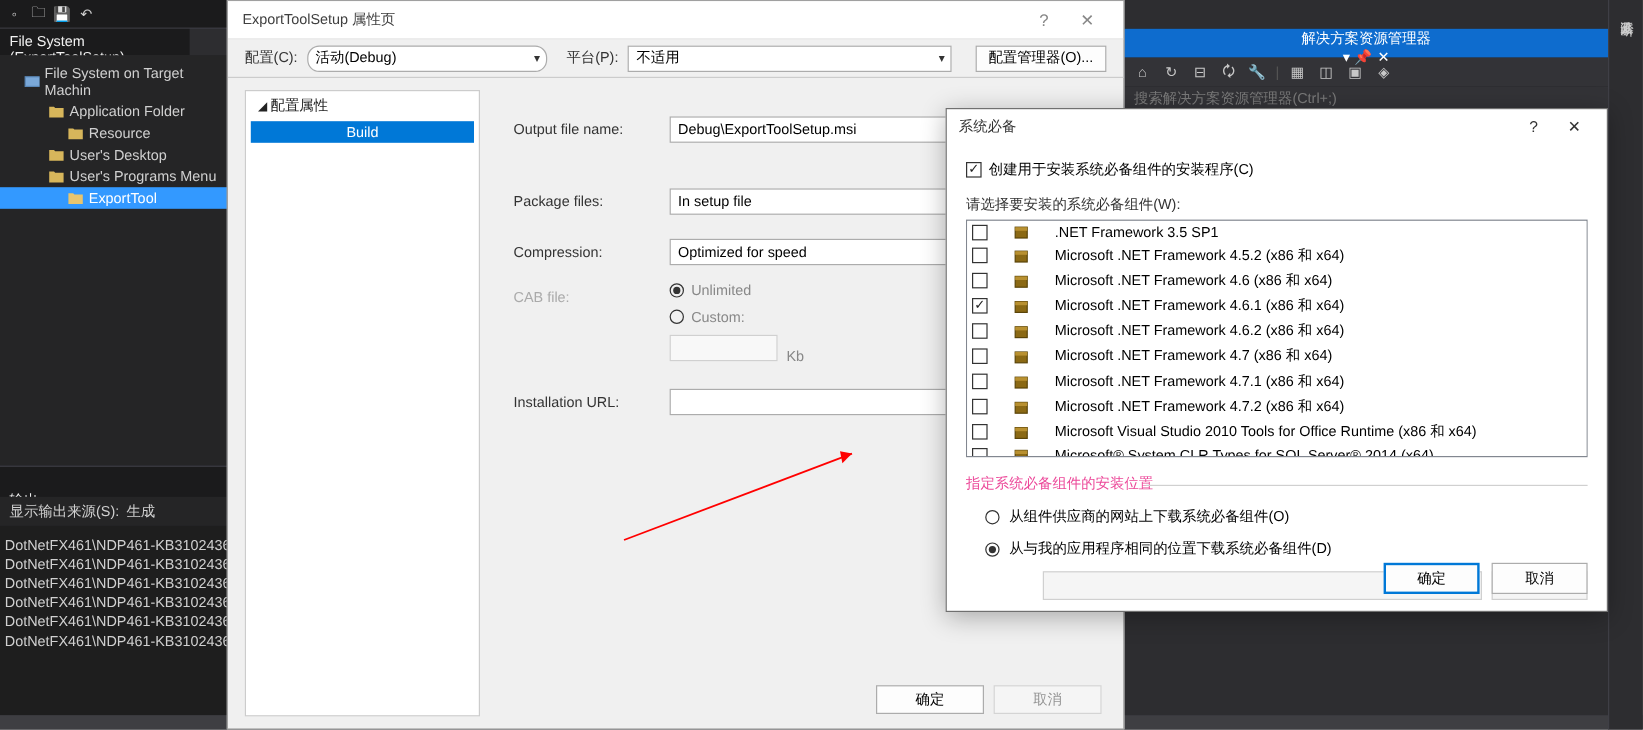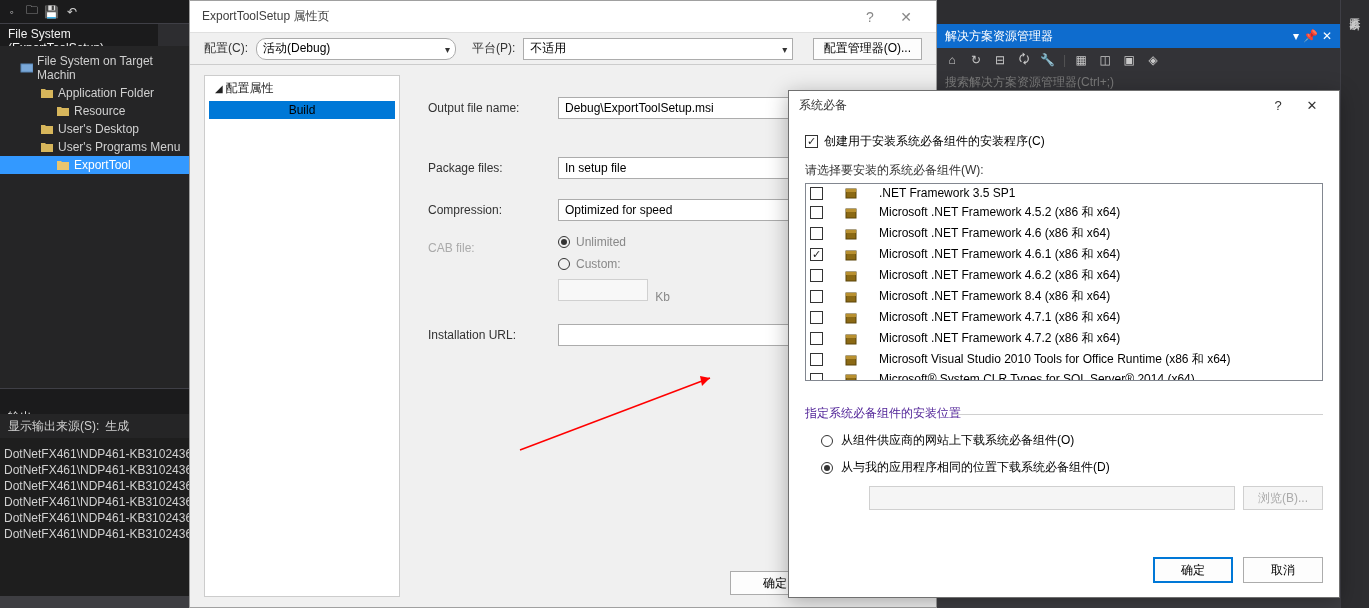--- a/index.html
+++ b/index.html
@@ -34,65 +34,65 @@
 .dlg-toolbar { height: 32px; background: #f0f0f0; display: flex; align-items: center; padding: 0 14px; gap: 8px; border-bottom: 1px solid #cccccc; }
 .lbl { color: #333; }
 .combo { height: 22px; background: #fff; border: 1px solid #acacac; padding: 2px 20px 2px 6px; position: relative; display: inline-flex; align-items: center; }
 .combo::after { content: "▾"; position: absolute; right: 5px; top: 50%; transform: translateY(-50%); color: #333; font-size: 10px; }
 .cfg-btn { height: 22px; background: #fdfdfd; border: 1px solid #acacac; padding: 0 10px; cursor: pointer; display: flex; align-items: center; }
 
 .dlg-body { display: flex; height: calc(100% - 32px - 32px); }
 .sidebar { width: 196px; background: #fff; border: 1px solid #cccccc; margin: 10px 0 10px 14px; }
 .sidebar-header { padding: 4px 10px; color: #222; }
 .sidebar-header::before { content: "◢ "; font-size: 10px; }
-.sidebar-item-sel { background: #0078d7; color: #000000; padding: 2px 10px; text-align: center; margin: 0 4px; }
+.sidebar-item-sel { background: #0078d7; color: #ffffff; padding: 2px 10px; text-align: center; margin: 0 4px; }
 
 .form-area { flex: 1; padding: 32px 22px 10px 28px; position: relative; }
 .form-row { display: flex; align-items: center; margin-bottom: 20px; }
 .form-label { width: 130px; color: #333; }
 .form-label.disabled { color: #aaa; }
 .form-input { flex: 1; height: 22px; background: #fff; border: 1px solid #acacac; padding: 2px 6px; display: flex; align-items: center; min-width: 0; }
 .radio-row { display: flex; align-items: center; gap: 6px; margin-bottom: 8px; margin-left: 130px; }
 .radio-circle { width: 12px; height: 12px; border: 1px solid #333; border-radius: 50%; display: inline-flex; align-items: center; justify-content: center; }
 .radio-dot { width: 6px; height: 6px; background: #333; border-radius: 50%; }
 .kb-input { width: 90px; height: 22px; background: #f8f8f8; border: 1px solid #d0d0d0; margin-left: 130px; display: inline-block; margin-right: 4px; }
 .prereq-btn { position: absolute; right: -110px; top: 330px; height: 24px; width: 120px; background: #fdfdfd; border: 1px solid #acacac; display: flex; align-items: center; justify-content: center; cursor: pointer; overflow: hidden; }
 
 .dlg-footer { position: absolute; bottom: 12px; right: 18px; display: flex; gap: 8px; }
 .dlg-btn { width: 90px; height: 24px; background: #fdfdfd; border: 1px solid #acacac; display: flex; align-items: center; justify-content: center; cursor: pointer; }
 
 
 .arrow-line { position: absolute; pointer-events: none; }
 
 
 .sln-panel { position: absolute; top: 24px; right: 29px; width: 403px; height: 70px; background: #252526; }
-.sln-title { height: 24px; background: #0e6cce; color: #fff; display: flex; align-items: center; padding: 0 8px; }
+.sln-title { height: 24px; background: #0e6cce; color: #fff; display: flex; align-items: center; padding: 0 8px; flex-direction: column; }
 .sln-title-text { flex: 1; }
 .sln-title-icons { display: flex; gap: 4px; }
 .sln-toolbar { height: 24px; background: #333337; display: flex; align-items: center; padding: 0 6px; gap: 6px; }
 .sln-tb-icon { width: 18px; height: 18px; color: #c8c8c8; display: flex; align-items: center; justify-content: center; }
 .sln-search { height: 22px; background: #333337; color: #7a7a7a; padding: 2px 8px; font-style: normal; }
 
 .right-strip { position: absolute; top: 0; right: 0; width: 29px; height: 608px; background: #2d2d30; border-left: 1px solid #3f3f46; }
 .right-strip-tab { writing-mode: vertical-rl; color: #d0d0d0; padding: 10px 6px; font-size: 11px; }
 
 
-.dlg-prereq { position: absolute; top: 90px; left: 788px; width: 552px; height: 508px; background: #fff; border: 1px solid #707070; box-shadow: 0 4px 20px rgba(0,0,0,0.3); }
+.dlg-prereq { position: absolute; top: 90px; left: 788px; width: 552px; height: 420px; background: #fff; border: 1px solid #707070; box-shadow: 0 4px 20px rgba(0,0,0,0.3); }
 .pq-title { height: 28px; display: flex; align-items: center; padding: 0 10px; }
 .pq-title-text { flex: 1; color: #333; }
 .pq-title-btn { width: 34px; height: 24px; display: flex; align-items: center; justify-content: center; color: #333; cursor: pointer; font-size: 13px; }
 .pq-body { padding: 14px 16px; }
 .pq-check-row { display: flex; align-items: center; gap: 6px; margin-bottom: 12px; }
 .chk { width: 13px; height: 13px; border: 1px solid #333; display: inline-flex; align-items: center; justify-content: center; background: #fff; }
 .chk.checked::after { content: "✓"; font-size: 11px; color: #222; line-height: 1; }
 .pq-sublabel { margin-bottom: 4px; color: #333; }
 .pq-list { height: 198px; border: 1px solid #828790; overflow-y: scroll; background: #fff; }
 .pq-list-item { display: flex; align-items: center; gap: 21px; padding: 2px 4px; }
 .pkg-icon { width: 14px; height: 14px; flex-shrink: 0; display: inline-flex; align-items: center; justify-content: center; }
-.pq-fieldset-label { margin-top: 24px; margin-bottom: 10px; color: #4c1d95; position: relative; }
+.pq-fieldset-label { margin-top: 14px; margin-bottom: 10px; color: #ec4899; position: relative; }
 .pq-fieldset-label::after { content: ""; position: absolute; left: 150px; right: 0; top: 50%; height: 1px; background: #d0d0d0; }
 .pq-radio-row { display: flex; align-items: center; gap: 8px; margin: 10px 0 10px 16px; }
 .pq-path-row { display: flex; gap: 8px; margin-left: 64px; margin-top: 8px; align-items: center; }
 .pq-path-input { flex: 1; height: 24px; background: #f5f5f5; border: 1px solid #d0d0d0; }
 .pq-browse { width: 80px; height: 24px; background: #f5f5f5; border: 1px solid #d0d0d0; color: #aaa; display: flex; align-items: center; justify-content: center; }
 .pq-footer { position: absolute; bottom: 14px; right: 16px; display: flex; gap: 10px; }
 .pq-btn { width: 80px; height: 26px; background: #fdfdfd; border: 1px solid #acacac; display: flex; align-items: center; justify-content: center; cursor: pointer; }
 .pq-btn.primary { border: 2px solid #0078d7; }
 
 svg.folder { fill: #d7b65b; }
@@ -337,21 +337,21 @@
           <span>Microsoft .NET Framework 4.6.2 (x86 和 x64)</span>
         </div>
         <div class="pq-list-item">
           <span class="chk"></span>
           <span class="pkg-icon">
             <svg width="14" height="14">
               <rect x="2" y="3" width="10" height="9" fill="#8b6914" stroke="#5a4408"></rect>
               <rect x="2" y="3" width="10" height="3" fill="#b89030"></rect>
             </svg>
           </span>
-          <span>Microsoft .NET Framework 8.4 (x86 和 x64)</span>
+          <span>Microsoft .NET Framework 4.7 (x86 和 x64)</span>
         </div>
         <div class="pq-list-item">
           <span class="chk"></span>
           <span class="pkg-icon">
             <svg width="14" height="14">
               <rect x="2" y="3" width="10" height="9" fill="#8b6914" stroke="#5a4408"></rect>
               <rect x="2" y="3" width="10" height="3" fill="#b89030"></rect>
             </svg>
           </span>
           <span>Microsoft .NET Framework 4.7.1 (x86 和 x64)</span>

